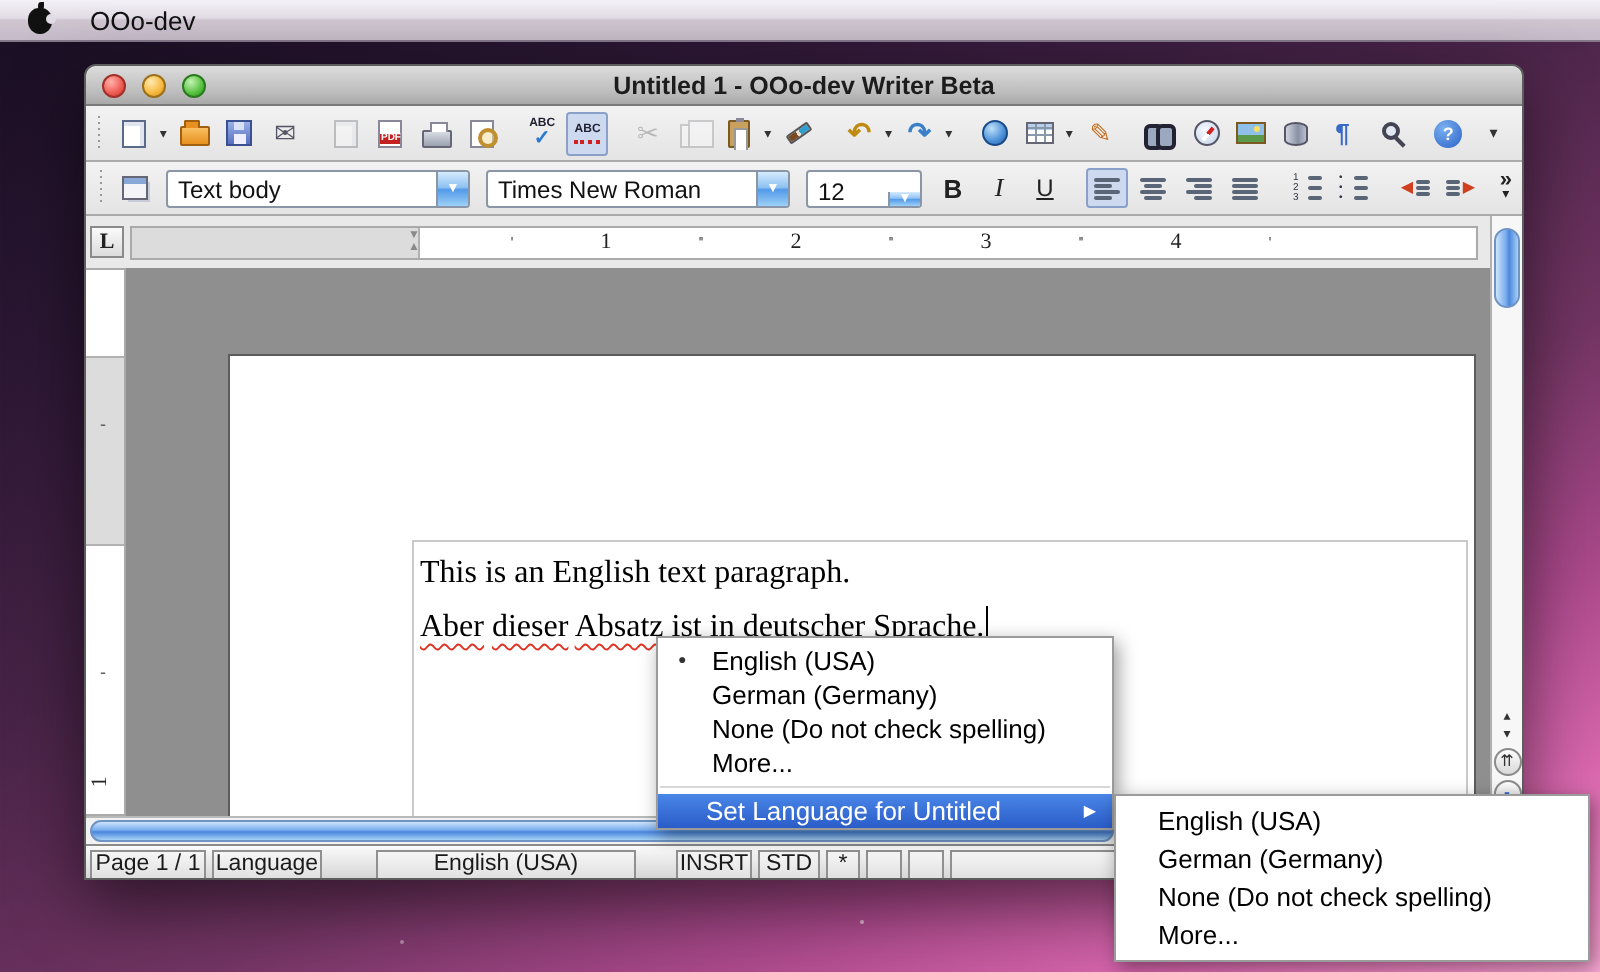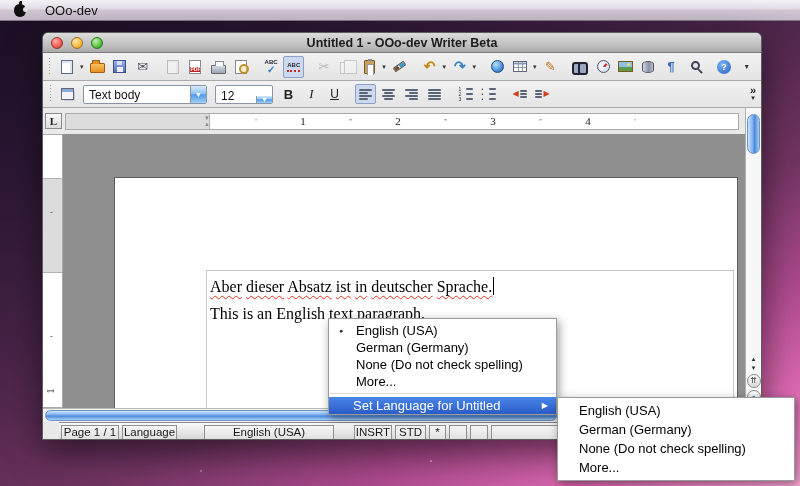--- a/index.html
+++ b/index.html
@@ -116,21 +116,21 @@
   .lrow i { display:block; height:2px; background:#5a6578; width:7px; border-radius:1px; }
   .listicon { display:flex; flex-direction:column; gap:1px; }
   .ind { display:flex; align-items:center; gap:1px; }
   .ind .ar { font-size:8px; color:#d04020; line-height:8px; }
   .ind .bars { width:7px; } .ind .bars i { height:2px; }
 
   
   .combo { display:flex; align-items:stretch; height:19px; border:1px solid #8a96a6; background:#fff; border-radius:2px; margin:0 4px; overflow:hidden; }
   .combo .val { flex:1; font-size:12px; color:#111; padding:2px 5px 0; white-space:nowrap; overflow:hidden; }
   .combo .cbtn { width:16px; background:linear-gradient(#d5ebfd,#8fc2f2 45%,#539ae8 52%,#9cd0f8); border-left:1px solid #8a96a6; color:#fff; font-size:7px; display:flex; align-items:center; justify-content:center; }
-  .combo.style { width:124px; } .combo.font { width:152px; } .combo.size { width:58px;align-items:flex-end; }
+  .combo.style { width:152px; } .combo.font { width:152px; } .combo.size { width:58px;align-items:flex-end; }
 
   
   .body-row { display:flex; height:314px; }
   .left-col { flex:1; display:flex; flex-direction:column; min-width:0; }
   .ruler-row { height:26px; background:#e9e9e9; display:flex; align-items:center; padding-left:2px; }
   .tabsel { width:17px; height:16px; border:1px solid #8a8a8a; background:linear-gradient(#fafafa,#dcdcdc); font-family:"Liberation Serif",serif; font-weight:700; font-size:11px; color:#222; display:flex; align-items:center; justify-content:center; margin-right:3px; }
   .hruler { position:relative; height:17px; background:#fff; border:1px solid #aaa; flex:1; margin-right:6px; overflow:hidden; }
   .hr-margin { position:absolute; left:0; top:0; bottom:0; width:144px; background:#dcdcdc; border-right:1px solid #b2b2b2; }
   .hr-indent { position:absolute; left:138px; top:1px; display:flex; flex-direction:column; line-height:6px; color:#8a8a8a; font-size:6px; }
   .hr-num { position:absolute; top:1px; transform:translateX(-50%); font-family:"Liberation Serif",serif; font-size:11px; color:#222; }
@@ -153,21 +153,21 @@
     background:linear-gradient(#cde4fa,#79acee 45%,#4a86dc 55%,#a6d2f6); }
   .vscroll-col { width:16px; background:#f7f7f7; border-left:1px solid #b0b0b0; position:relative; display:flex; flex-direction:column; }
   .vthumb { position:absolute; left:1px; top:6px; width:13px; height:40px; border-radius:7px; border:1px solid #6f94c4;
     background:linear-gradient(90deg,#cde4fa,#79acee 45%,#4a86dc 60%,#a6d2f6); }
   .vs-bottom { margin-top:auto; display:flex; flex-direction:column; align-items:center; padding-bottom:2px; }
   .vs-ar { font-size:7px; color:#333; line-height:9px; }
   .vs-circle { width:14px; height:14px; border-radius:50%; border:1px solid #8a8a8a; background:linear-gradient(#fdfdfd,#d8d8d8); display:flex; align-items:center; justify-content:center; font-size:8px; color:#333; margin-top:2px; line-height:8px; }
   .vs-circle .blue { color:#3a6ac8; font-size:9px; }
 
   
-  .statusbar { height:19px; background:linear-gradient(#fafafa,#d2d2d2); border-top:1px solid #8a8a8a; display:flex; align-items:center; font-size:11.5px; color:#1a1a1a; padding-left:2px;margin-left:16px; }
+  .statusbar { height:19px; background:linear-gradient(#fafafa,#d2d2d2); border-top:1px solid #8a8a8a; display:flex; align-items:center; font-size:11.5px; color:#1a1a1a; padding-left:2px; }
   .sb-cell { height:15px; border:1px solid #909090; background:rgba(255,255,255,.25); display:flex; align-items:center; justify-content:center; margin-right:3px; white-space:nowrap; }
   .sb-cell:nth-child(1){ width:58px; } .sb-cell:nth-child(2){ width:55px; }
   .sb-cell:nth-child(3){ width:130px; margin-left:24px; }
   .sb-cell:nth-child(4){ width:38px; margin-left:17px; } .sb-cell:nth-child(5){ width:31px; }
   .sb-cell:nth-child(6){ width:17px; } .sb-cell:nth-child(7){ width:18px; }
   .sb-cell:nth-child(8){ width:18px; } .sb-cell:nth-child(9){ width:104px; }
 
   
   .menu { position:absolute; background:#fff; border:1px solid #9b9b9b; box-shadow:2px 3px 9px rgba(0,0,0,.4); z-index:50; font-size:13px; color:#000; }
   .ctx { left:328px; top:318px; width:229px; padding-top:3px; }
@@ -321,20 +321,24 @@
         </span>
       </div>
 
     <div class="toolbar tb2" id="toolbar-format">
       <span class="grip"></span>
       <span class="tbtn">
           <span class="icon i-styles"></span>
         </span>
       <span class="combo style">
         <span class="val">Text body</span>
+        <span class="cbtn">▼</span>
+      </span>
+      <span class="combo font">
+        <span class="val">Times New Roman</span>
         <span class="cbtn">▼</span>
       </span>
       <span class="combo size">
         <span class="val">12</span>
         <span class="cbtn">▼</span>
       </span>
       <span id="format-buttons" style="display:flex;align-items:center;">
           <span class="tbtn fbtn fb">B</span>
           <span class="tbtn fbtn fi">I</span>
           <span class="tbtn fbtn fu">U</span>
@@ -460,22 +464,22 @@
         <div class="main">
           <div class="vruler">
             <span class="vr-margin"></span>
             <span class="vr-tick" style="top:72px">-</span>
             <span class="vr-tick" style="top:196px">-</span>
             <span class="vr-num">1</span>
           </div>
           <div class="workspace">
             <div class="page">
               <div class="textarea">
+                <div class="docline">This is an English text paragraph.</div>
                 <div class="docline"><span id="german-words"><span class="sq">Aber</span> <span class="sq">dieser</span> <span class="sq">Absatz</span> <span class="sq">ist</span> <span class="sq">in</span> <span class="sq">deutscher</span> <span class="sq">Sprache.</span></span><span class="caret"></span></div>
-                <div class="docline">This is an English text paragraph.</div>
               </div>
             </div>
           </div>
         </div>
 
         <div class="hscroll">
           <div class="hthumb"></div>
         </div>
       </div>
 

